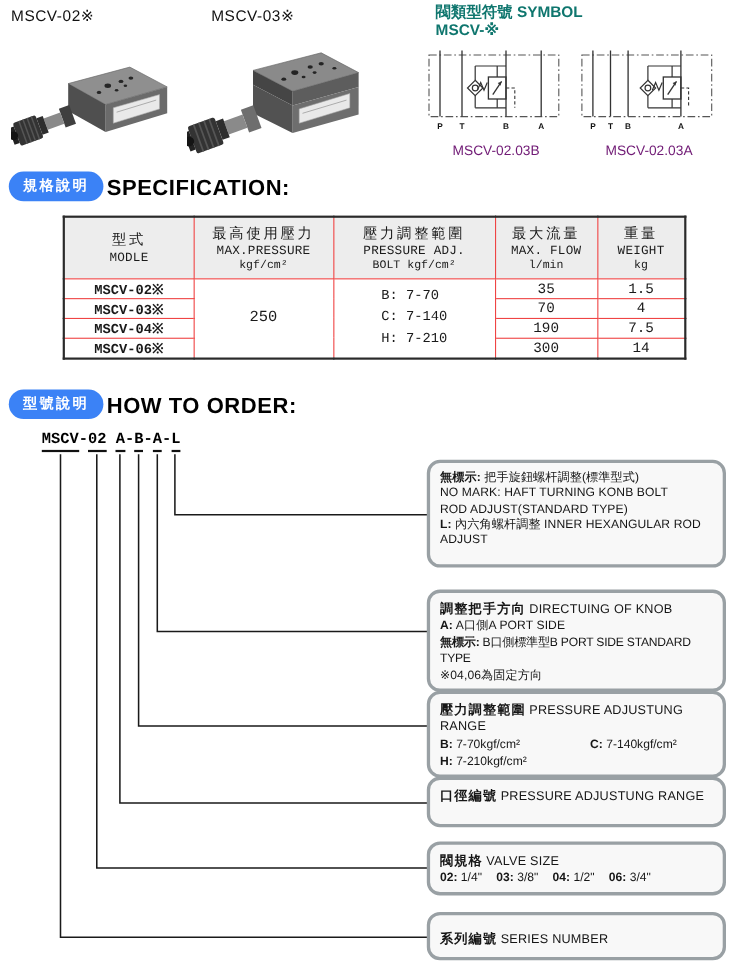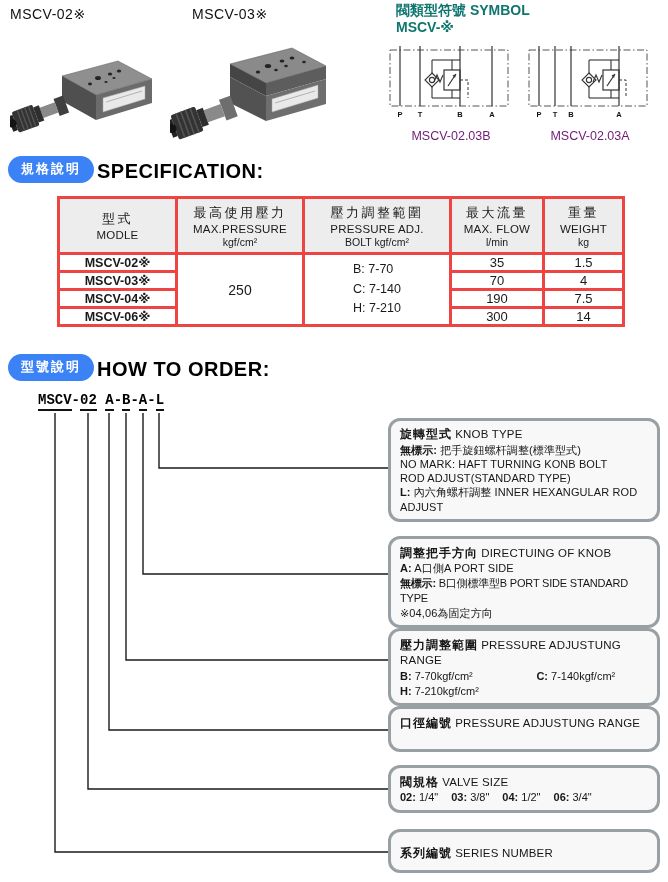--- a/index.html
+++ b/index.html
@@ -13,21 +13,21 @@
   .sym-title { font-size:14px; font-weight:700; color:#0f766e; }
   .diagram-caption { font-size:12.5px; text-align:center; margin-top:1px; color:#701a75; }
 
   .badge {
     display:inline-block; background:#3b82f6; color:#fff; font-weight:bold;
     font-size:13px; padding:4px 13px 5px; border-radius:14px; letter-spacing:2px;
   }
   .section-head { font-size:20px; font-weight:bold; letter-spacing:.5px; color:#000; }
 
   table.spec { border-collapse:collapse; table-layout:fixed; width:565px; border:2px solid #2a2a2a; }
-  table.spec th, table.spec td { border:3px solid #ef4444; text-align:center; vertical-align:middle; }
+  table.spec th, table.spec td { border:1px solid #ef4444; text-align:center; vertical-align:middle;font-family:Liberation Mono, monospace; }
   table.spec thead th { background:#ededed; height:56px; font-weight:normal; }
   .th-zh { display:block; font-size:13px; letter-spacing:2.5px; }
   .th-en { display:block; font-size:11.5px; letter-spacing:.2px; margin-top:1px; }
   .th-unit { display:block; font-size:10.5px; margin-top:1px; }
   td.model { font-weight:bold; font-size:12.5px; height:17px; }
   td.num { font-size:13px; }
   td.bigval { font-size:14px; }
   .range-block { display:inline-block; text-align:left; font-size:12.5px; line-height:1.55; }
 
   .order { position:absolute; left:0; top:388px; width:668px; height:494px; }
@@ -269,21 +269,20 @@
     <svg class="lines" width="668" height="494" viewBox="0 0 668 494">
       <polyline points="159,25 159,80 390,80" fill="none" stroke="#1a1a1a" stroke-width="1.4"></polyline>
       <polyline points="143,25 143,186 390,186" fill="none" stroke="#1a1a1a" stroke-width="1.4"></polyline>
       <polyline points="126,25 126,272 390,272" fill="none" stroke="#1a1a1a" stroke-width="1.4"></polyline>
       <polyline points="109,25 109,342 390,342" fill="none" stroke="#1a1a1a" stroke-width="1.4"></polyline>
       <polyline points="88,25 88,401 390,401" fill="none" stroke="#1a1a1a" stroke-width="1.4"></polyline>
       <polyline points="55,25 55,464 390,464" fill="none" stroke="#1a1a1a" stroke-width="1.4"></polyline>
     </svg>
 
     <div class="obox" style="top:30px; min-height:98px; line-height:1.3;">
-      <span class="hl"><span class="t-zh">旋轉型式</span> <span class="t-en">KNOB TYPE</span></span>
       <span class="hl"><span class="b">無標示:</span><span> 把手旋鈕螺杆調整(標準型式)</span></span>
       <span class="hl"><span class="b"></span><span>NO MARK: HAFT TURNING KONB BOLT</span></span>
       <span class="hl"><span class="b"></span><span>ROD ADJUST(STANDARD TYPE)</span></span>
       <span class="hl"><span class="b">L:</span><span> 內六角螺杆調整 INNER HEXANGULAR ROD</span></span>
       <span class="hl"><span class="b"></span><span>ADJUST</span></span>
     </div>
 
     <div class="obox" style="top:148px; min-height:72px;">
       <span class="hl"><span class="t-zh">調整把手方向</span> <span class="t-en">DIRECTUING OF KNOB</span></span>
       <span class="hl"><span class="b">A:</span><span> A口側A PORT SIDE</span></span>

